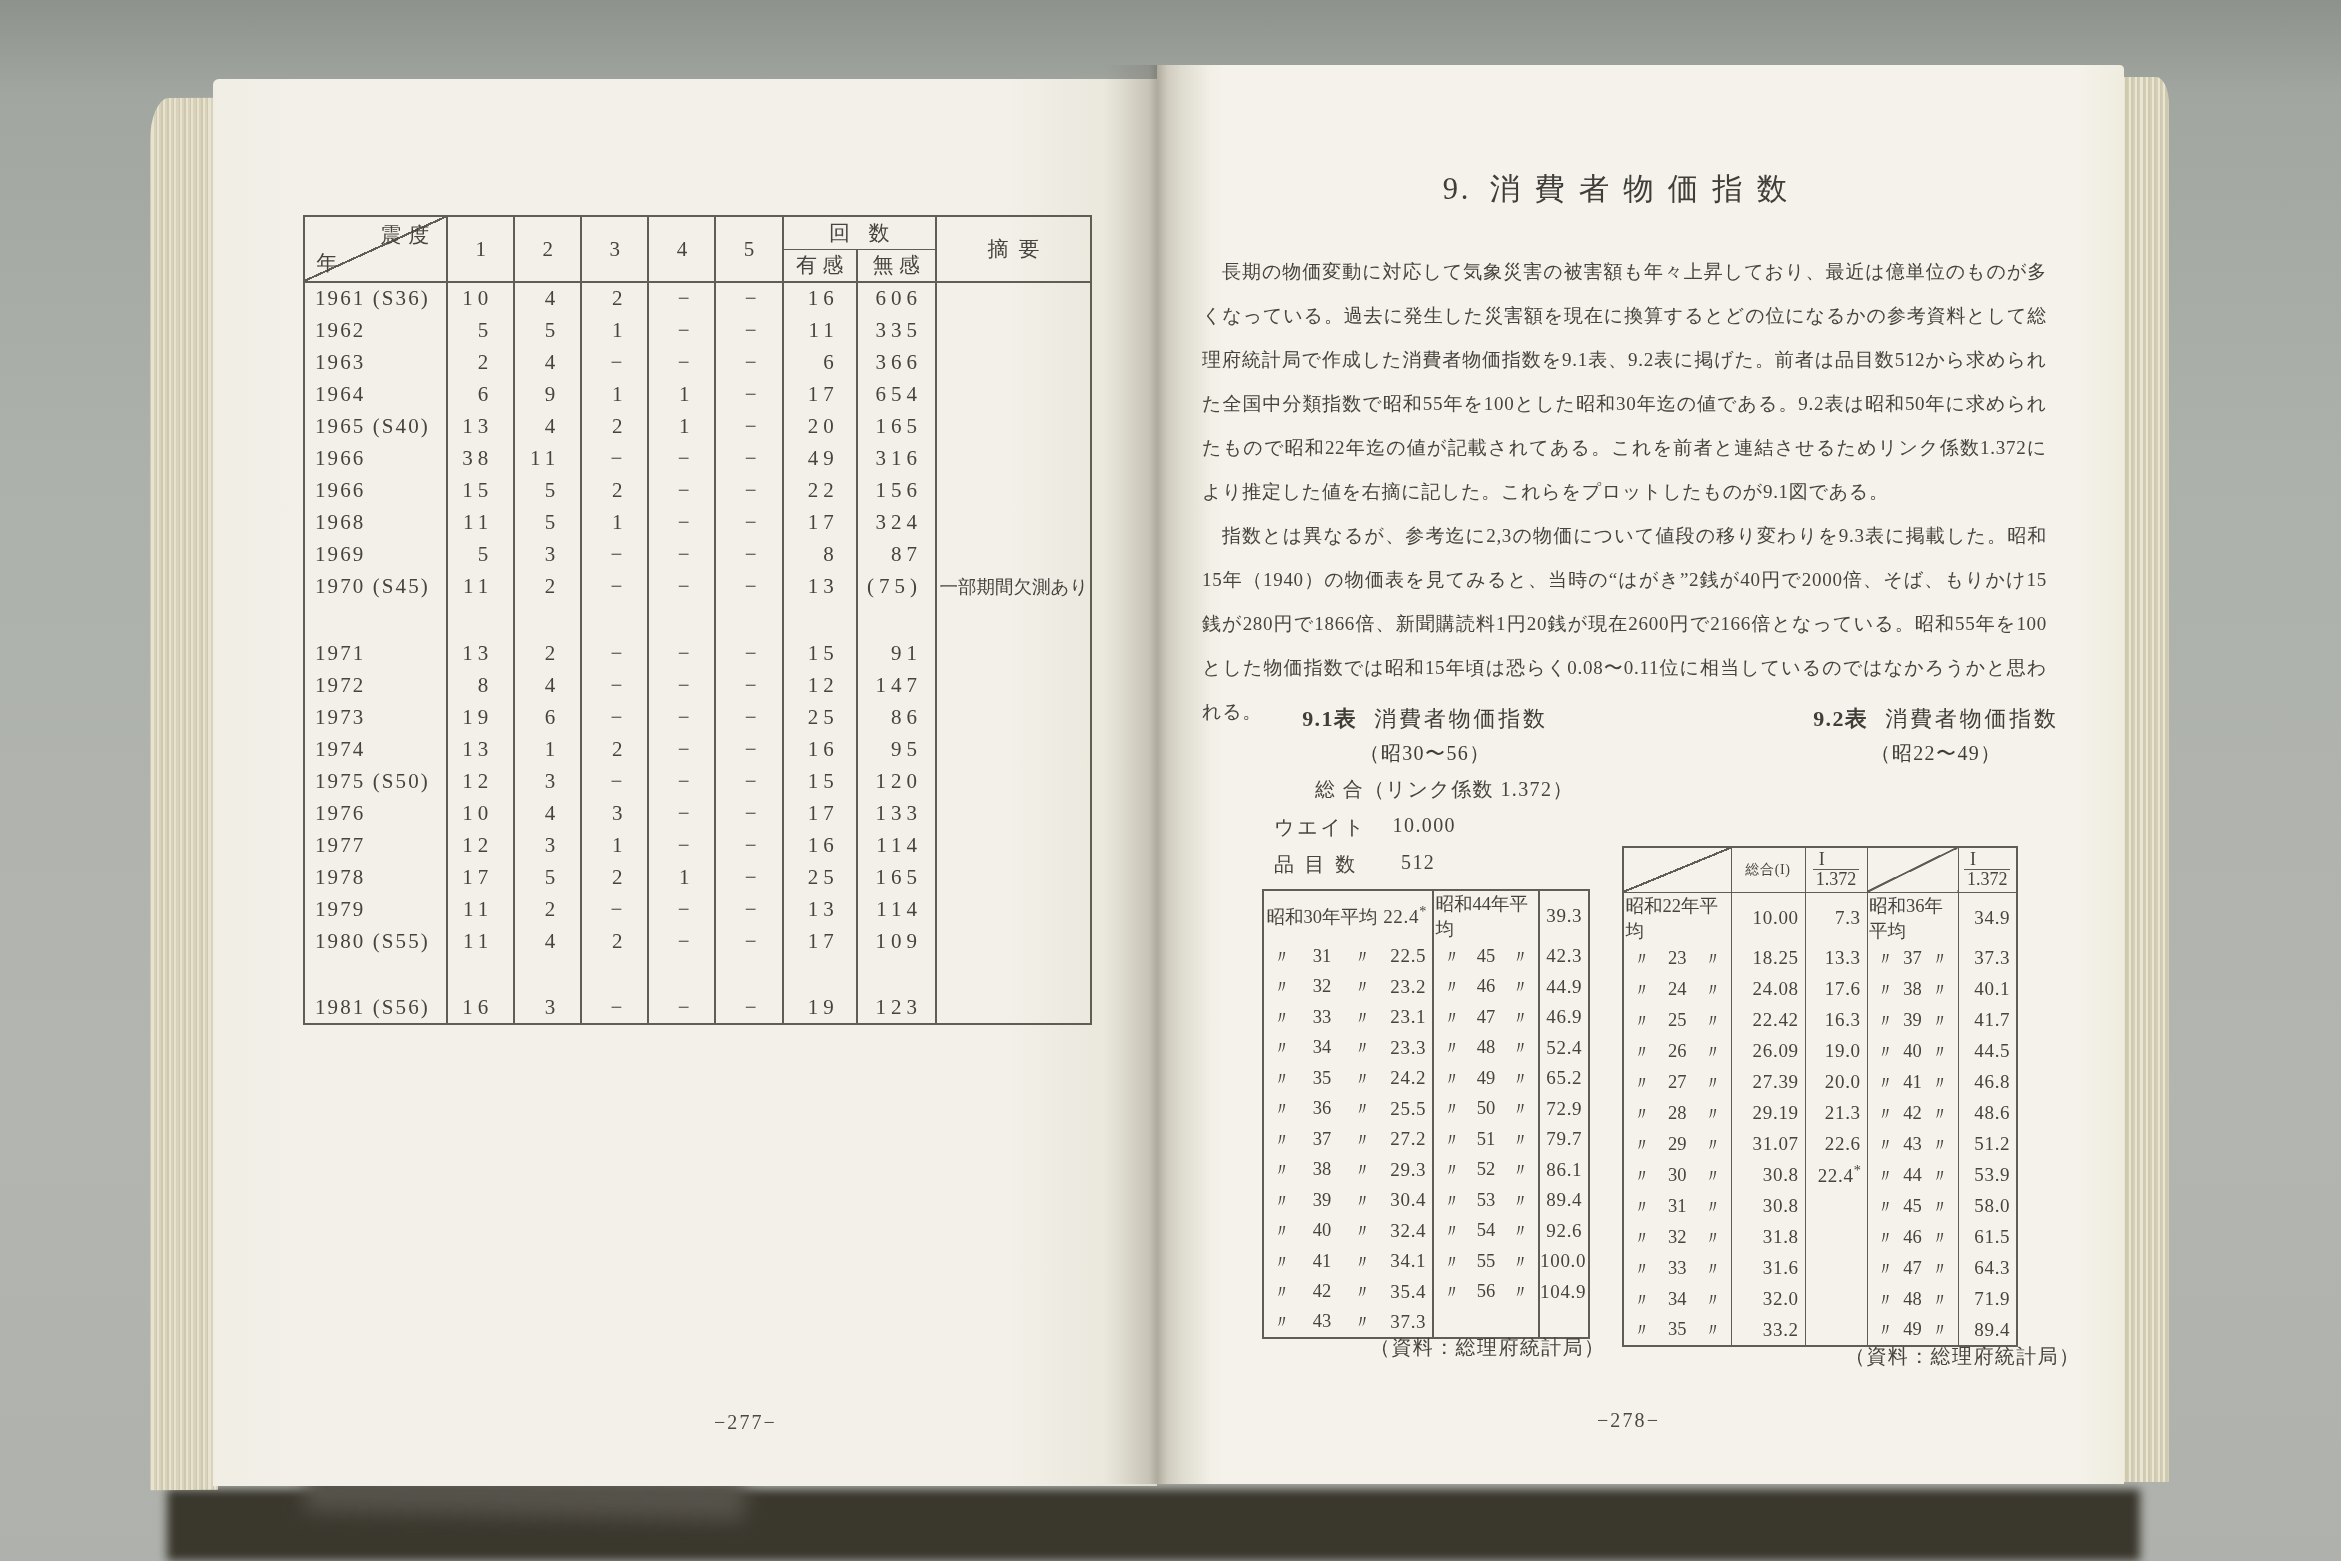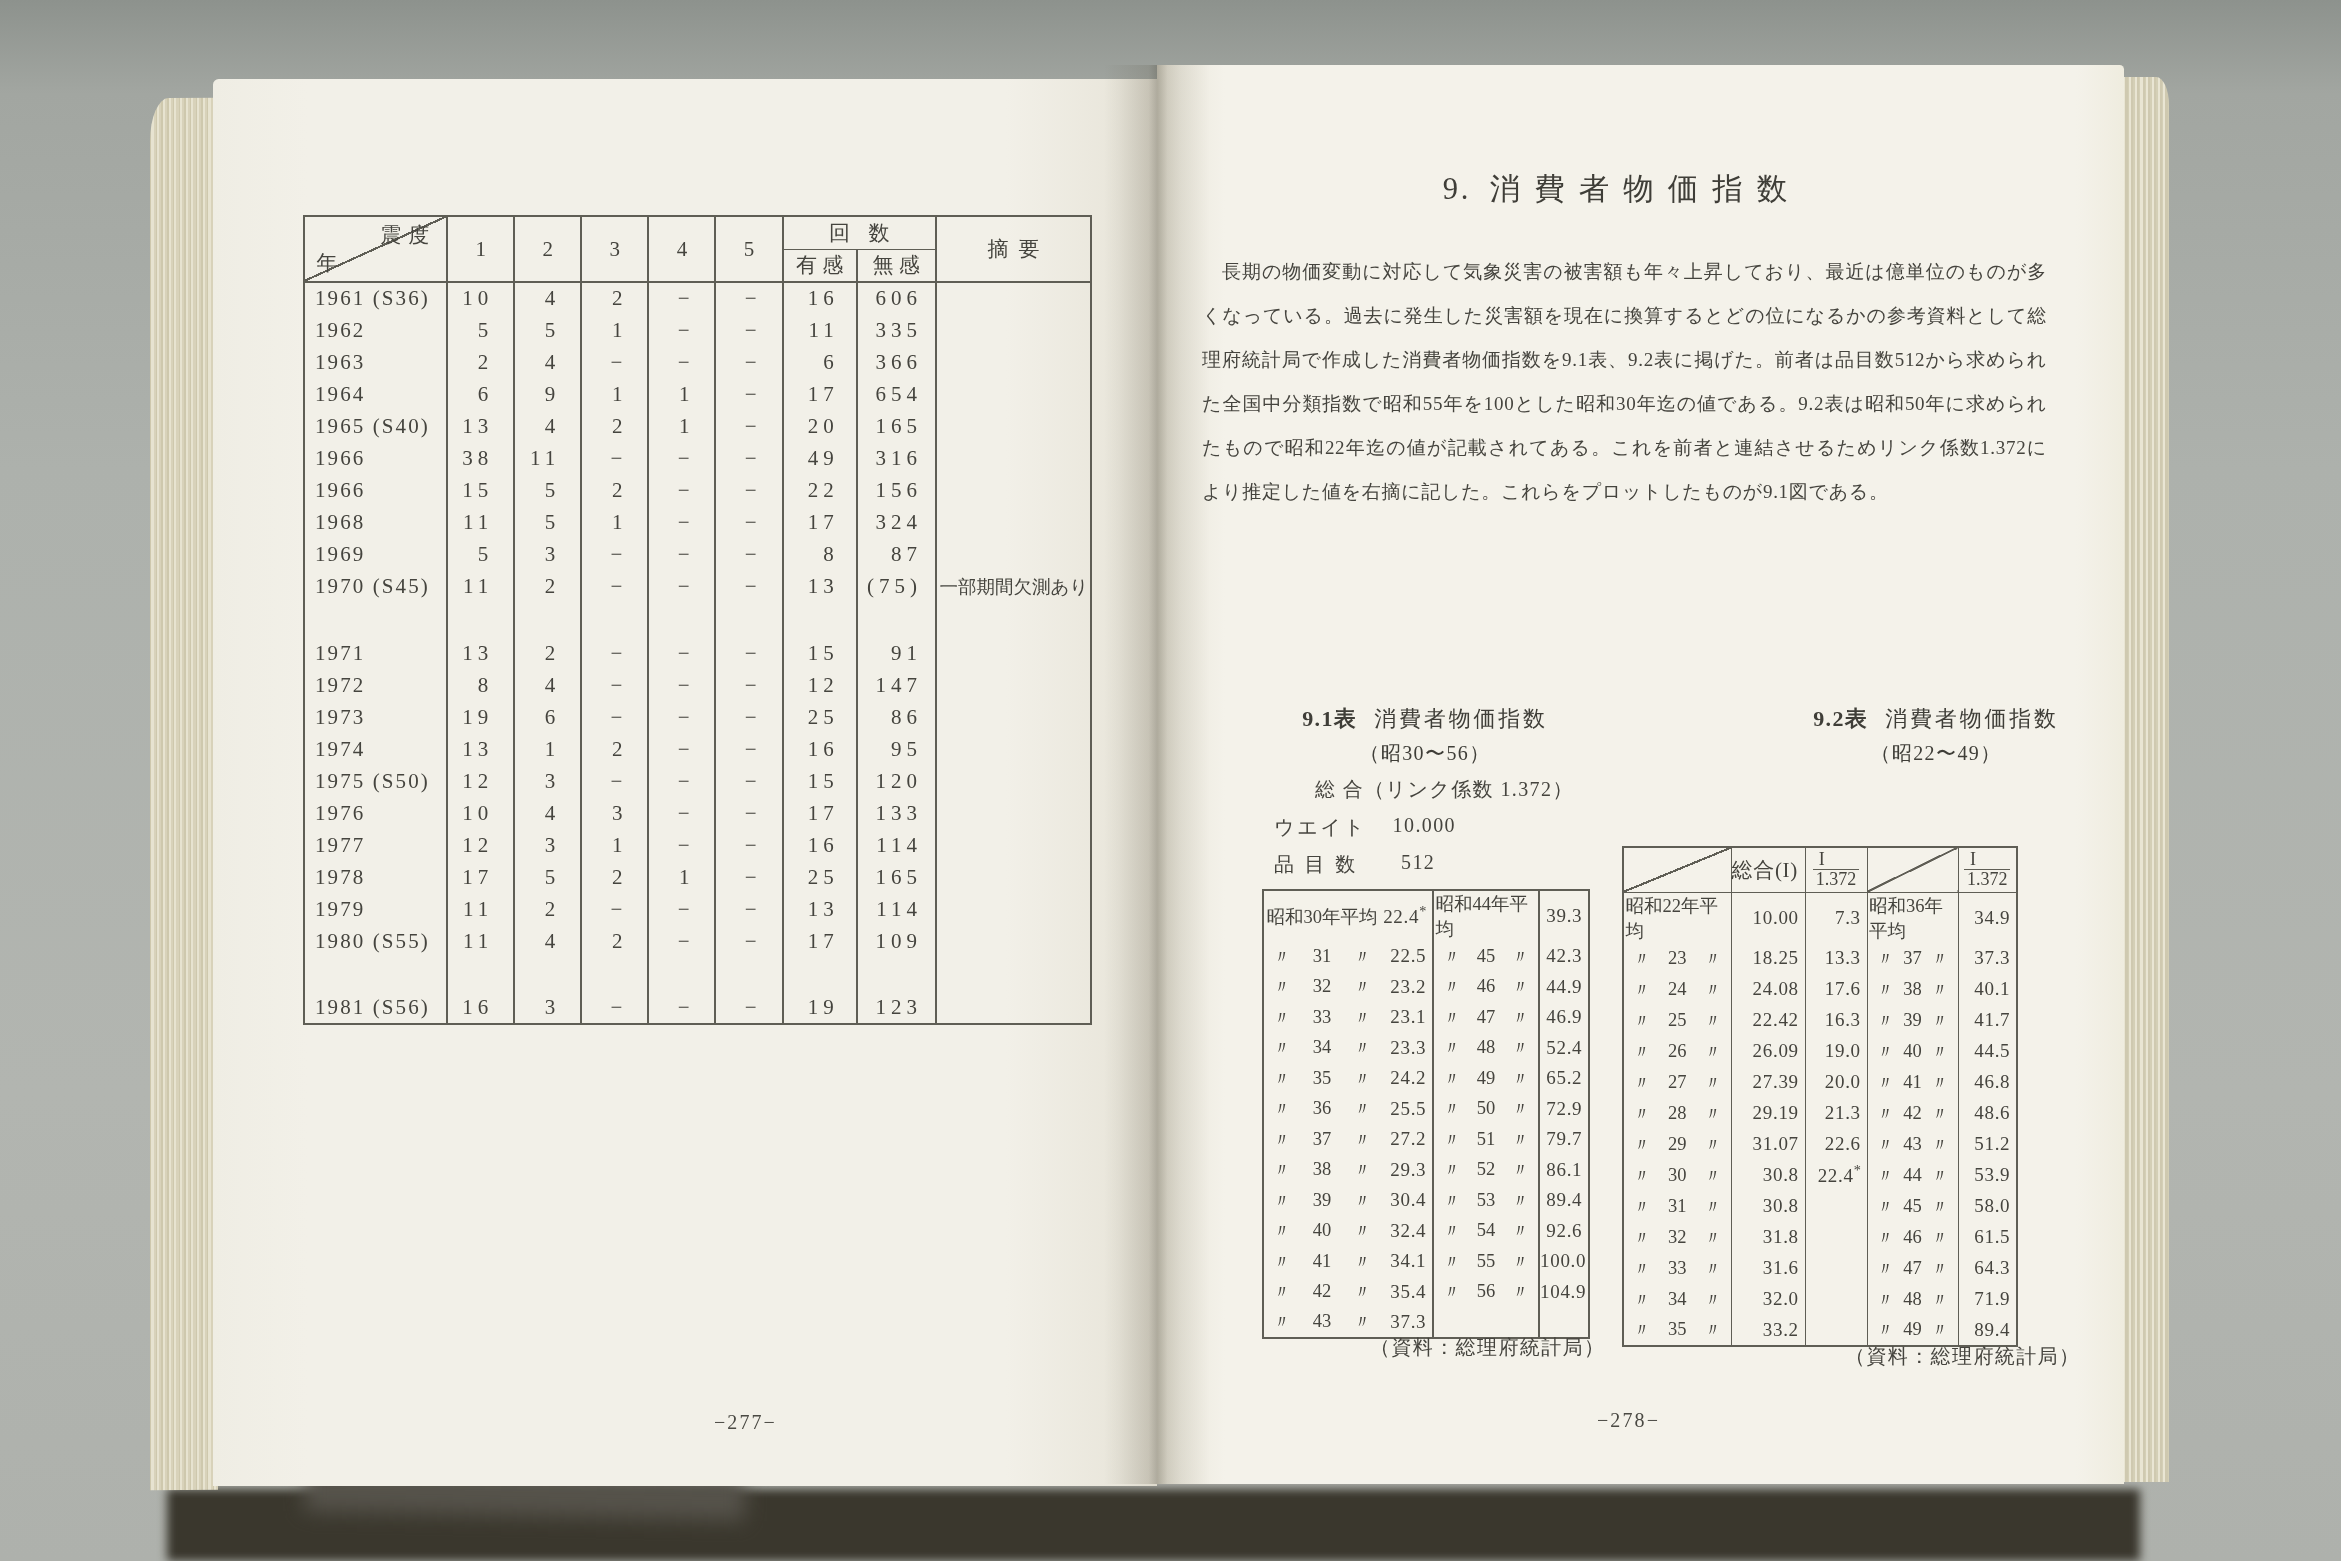--- a/index.html
+++ b/index.html
@@ -88,21 +88,21 @@
   .t92 thead tr{height:45px;}
   .t92 td,.t92 th{border-left:1.4px solid #5f5e55;}
   .t92 td:first-child,.t92 th:first-child{border-left:none;}
   .t92 thead th{border-bottom:1.4px solid #5f5e55;}
   .stat .val{text-align:right;padding-right:5.7px;letter-spacing:0.7px;white-space:nowrap;}
   .stat .ast{font-size:0.75em;vertical-align:super;letter-spacing:0;}
   .ylabel{display:flex;justify-content:space-between;align-items:center;
     padding:0 8.5px;font-size:18.5px;}
   .ylabel.single{justify-content:center;padding:0 1.4px;letter-spacing:0;}
   .diagcell{background-image:linear-gradient(to bottom right,transparent calc(50% - 1.4px),#5f5e55 calc(50% - 1.4px),#5f5e55 calc(50% + 0.7px),transparent calc(50% + 0.7px));}
-  .sogo-h{text-align:left;font-size:21px;letter-spacing:0.7px;}
+  .sogo-h{text-align:center;font-size:14px;letter-spacing:0.7px;}
   .frac{display:inline-block;text-align:center;line-height:1.05;font-size:18px;}
   .frac .ftop{display:block;text-align:left;padding-left:5.7px;}
   .frac .fbot{display:block;border-top:1.4px solid #5f5e55;padding:0 2.8px;}
   .caption{position:absolute;font-size:20px;color:#45443e;letter-spacing:1.4px;}
   .pageno{position:absolute;font-size:20px;color:#4a4943;letter-spacing:2.1px;}
 </style>
 </head>
 <body>
 
 <div class="stage">
@@ -407,20 +407,21 @@
   </table>
 
   <div class="pageno" style="left:642px;top:1411px;width:135px;text-align:right;">−277−</div>
 
   <div class="rtitle">
     <span class="num">9.</span><span class="ttl">消費者物価指数</span>
   </div>
 
   <div class="paras">
     <p>長期の物価変動に対応して気象災害の被害額も年々上昇しており、最近は億単位のものが多くなっている。過去に発生した災害額を現在に換算するとどの位になるかの参考資料として総理府統計局で作成した消費者物価指数を9.1表、9.2表に掲げた。前者は品目数512から求められた全国中分類指数で昭和55年を100とした昭和30年迄の値である。9.2表は昭和50年に求められたもので昭和22年迄の値が記載されてある。これを前者と連結させるためリンク係数1.372により推定した値を右摘に記した。これらをプロットしたものが9.1図である。</p>
+    <p>指数とは異なるが、参考迄に2,3の物価について値段の移り変わりを9.3表に掲載した。昭和15年（1940）の物価表を見てみると、当時の“はがき”2銭が40円で2000倍、そば、もりかけ15銭が280円で1866倍、新聞購読料1円20銭が現在2600円で2166倍となっている。昭和55年を100とした物価指数では昭和15年頃は恐らく0.08〜0.11位に相当しているのではなかろうかと思われる。</p>
   </div>
 
   <div class="tgroup" style="left:1269px;top:704px;">
     <div class="row1">
       <span class="tlabel">9.1表</span><span class="tname">消費者物価指数</span>
     </div>
     <div class="row2">（昭30〜56）</div>
   </div>
   <div class="tgroup" style="left:1780px;top:704px;">
     <div class="row1">

